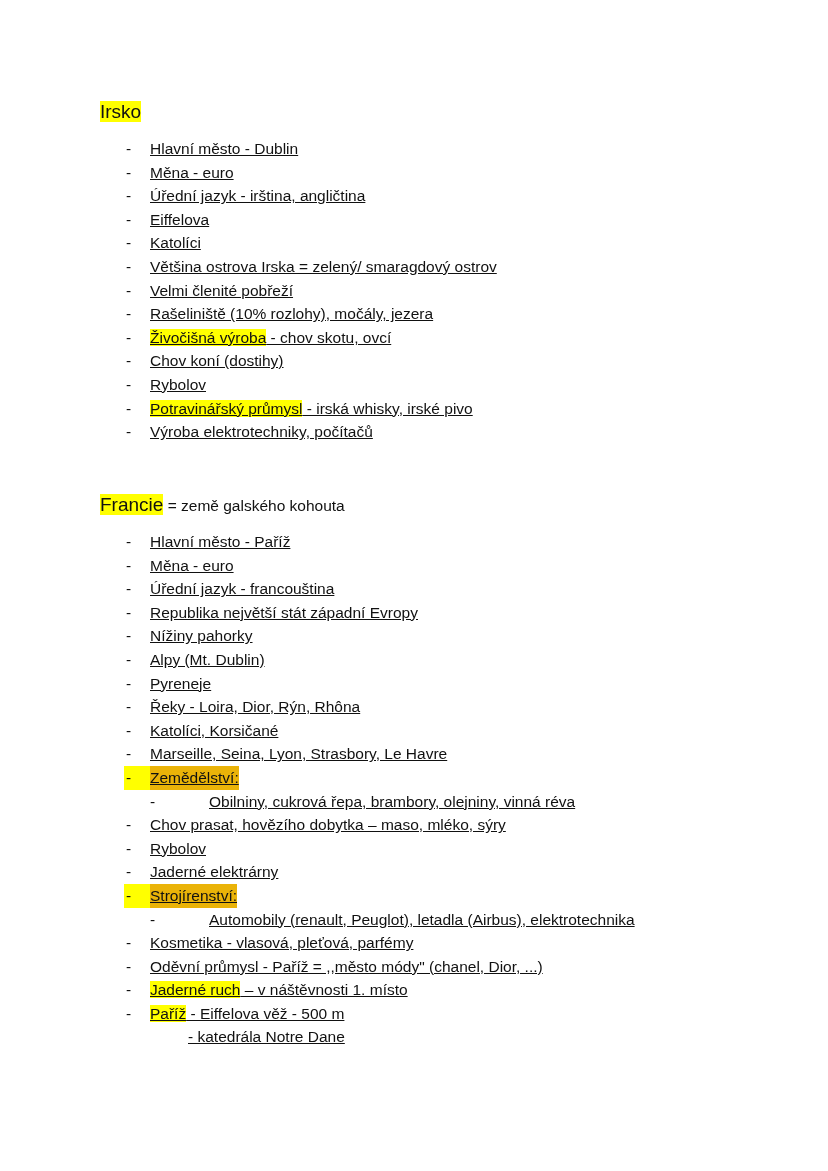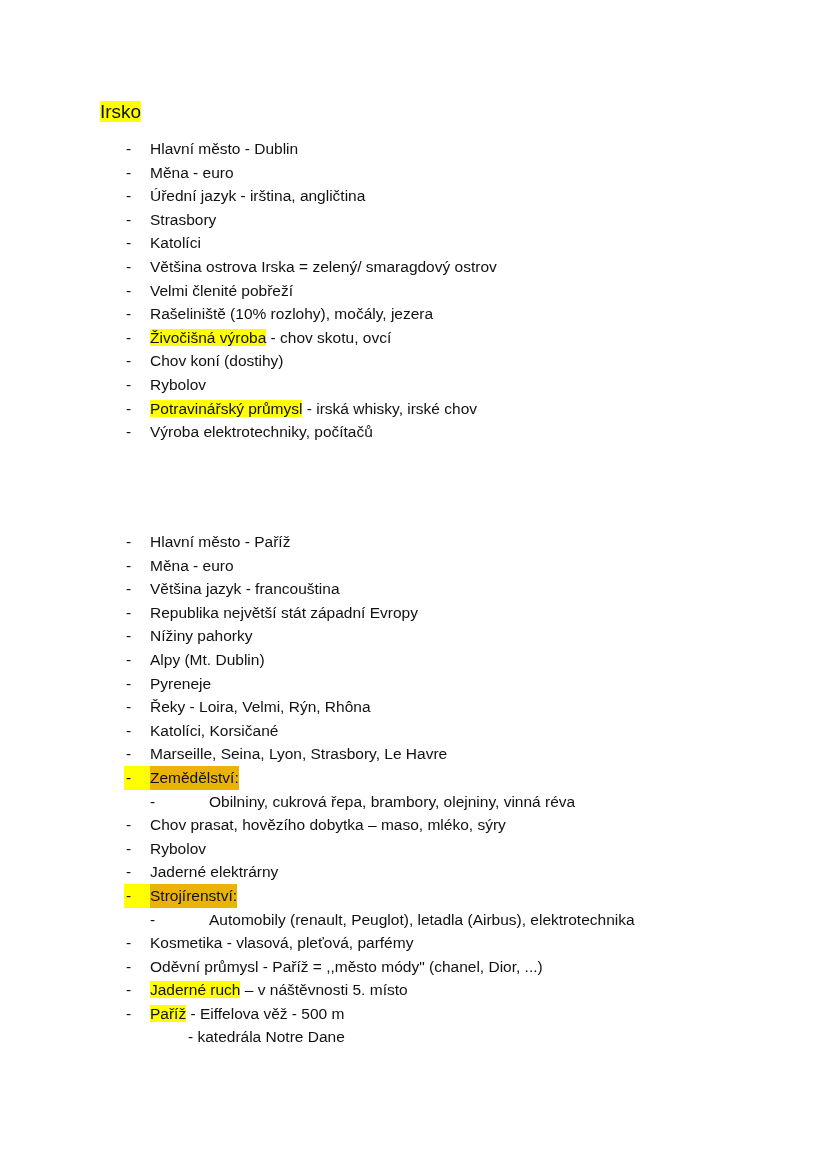--- a/index.html
+++ b/index.html
@@ -5,21 +5,21 @@
     html, body { margin: 0; padding: 0; background: #ffffff; }
     body { width: 828px; height: 1171px; position: relative; overflow: hidden;
       font-family: "Liberation Sans", "DejaVu Sans", sans-serif; color: #111; }
     .page { position: absolute; left: 0; top: 0; width: 828px; height: 1171px; }
     .heading { position: absolute; left: 100px; font-size: 19px; line-height: 24px; }
     .heading .hl, .hl { background: #ffff00; }
     .heading .rest { font-size: 15.5px; }
     .list { position: absolute; left: 0; margin: 0; padding: 0; list-style: none; }
     .li { position: relative; height: 23.6px; line-height: 23.6px; font-size: 15.5px; white-space: nowrap; }
     .li .dash { position: absolute; left: 126px; width: 10px; }
-    .li .txt { position: absolute; left: 150px; }
+    .li .txt { position: absolute; left: 150px; text-decoration: underline; }
     .li.sub .dash { left: 150px; }
     .li.sub .txt { left: 175px; margin-left: 34px; }
     .li.cont .txt { left: 188px; }
     .li.hlrow .dash { background: #ffff00; left: 124px; width: 26px; padding-left: 2px; box-sizing: border-box; }
     .li.hlrow .txt { background: #eab308; }
   </style>
 </head>
 <body>
 
 <div class="page">
@@ -36,21 +36,21 @@
     <li class="li">
         <span class="dash">-</span>
         <span class="txt">Měna - euro</span>
       </li>
     <li class="li">
         <span class="dash">-</span>
         <span class="txt">Úřední jazyk - irština, angličtina</span>
       </li>
     <li class="li">
         <span class="dash">-</span>
-        <span class="txt">Strasbory</span>
+        <span class="txt">Eiffelova</span>
       </li>
     <li class="li">
         <span class="dash">-</span>
         <span class="txt">Katolíci</span>
       </li>
     <li class="li">
         <span class="dash">-</span>
         <span class="txt">Většina ostrova Irska = zelený/ smaragdový ostrov</span>
       </li>
     <li class="li">
@@ -68,61 +68,64 @@
     <li class="li">
         <span class="dash">-</span>
         <span class="txt">Chov koní (dostihy)</span>
       </li>
     <li class="li">
         <span class="dash">-</span>
         <span class="txt">Rybolov</span>
       </li>
     <li class="li">
         <span class="dash">-</span>
-        <span class="txt"><span class="hl">Potravinářský průmysl</span><span> - irská whisky, irské chov</span></span>
+        <span class="txt"><span class="hl">Potravinářský průmysl</span><span> - irská whisky, irské pivo</span></span>
       </li>
     <li class="li">
         <span class="dash">-</span>
         <span class="txt">Výroba elektrotechniky, počítačů</span>
       </li>
   </ul>
 
+  <div class="heading" style="top:493px;">
+    <span class="hl">Francie</span><span class="rest"> = země galského kohouta</span>
+  </div>
 
   <ul class="list" style="top:530px;">
     <li class="li">
         <span class="dash">-</span>
         <span class="txt">Hlavní město - Paříž</span>
       </li>
     <li class="li">
         <span class="dash">-</span>
         <span class="txt">Měna - euro</span>
       </li>
     <li class="li">
         <span class="dash">-</span>
-        <span class="txt">Většina jazyk - francouština</span>
+        <span class="txt">Úřední jazyk - francouština</span>
       </li>
     <li class="li">
         <span class="dash">-</span>
         <span class="txt">Republika největší stát západní Evropy</span>
       </li>
     <li class="li">
         <span class="dash">-</span>
         <span class="txt">Nížiny pahorky</span>
       </li>
     <li class="li">
         <span class="dash">-</span>
         <span class="txt">Alpy (Mt. Dublin)</span>
       </li>
     <li class="li">
         <span class="dash">-</span>
         <span class="txt">Pyreneje</span>
       </li>
     <li class="li">
         <span class="dash">-</span>
-        <span class="txt">Řeky - Loira, Velmi, Rýn, Rhôna</span>
+        <span class="txt">Řeky - Loira, Dior, Rýn, Rhôna</span>
       </li>
     <li class="li">
         <span class="dash">-</span>
         <span class="txt">Katolíci, Korsičané</span>
       </li>
     <li class="li">
         <span class="dash">-</span>
         <span class="txt">Marseille, Seina, Lyon, Strasbory, Le Havre</span>
       </li>
     <li class="li hlrow">
@@ -156,21 +159,21 @@
     <li class="li">
         <span class="dash">-</span>
         <span class="txt">Kosmetika - vlasová, pleťová, parfémy</span>
       </li>
     <li class="li">
         <span class="dash">-</span>
         <span class="txt">Oděvní průmysl - Paříž = ,,město módy" (chanel, Dior, ...)</span>
       </li>
     <li class="li">
         <span class="dash">-</span>
-        <span class="txt"><span class="hl">Jaderné ruch</span><span> – v náštěvnosti 5. místo</span></span>
+        <span class="txt"><span class="hl">Jaderné ruch</span><span> – v náštěvnosti 1. místo</span></span>
       </li>
     <li class="li">
         <span class="dash">-</span>
         <span class="txt"><span class="hl">Paříž</span><span> - Eiffelova věž - 500 m</span></span>
       </li>
     <li class="li cont">
         <span class="txt">- katedrála Notre Dane</span>
       </li>
   </ul>
 

